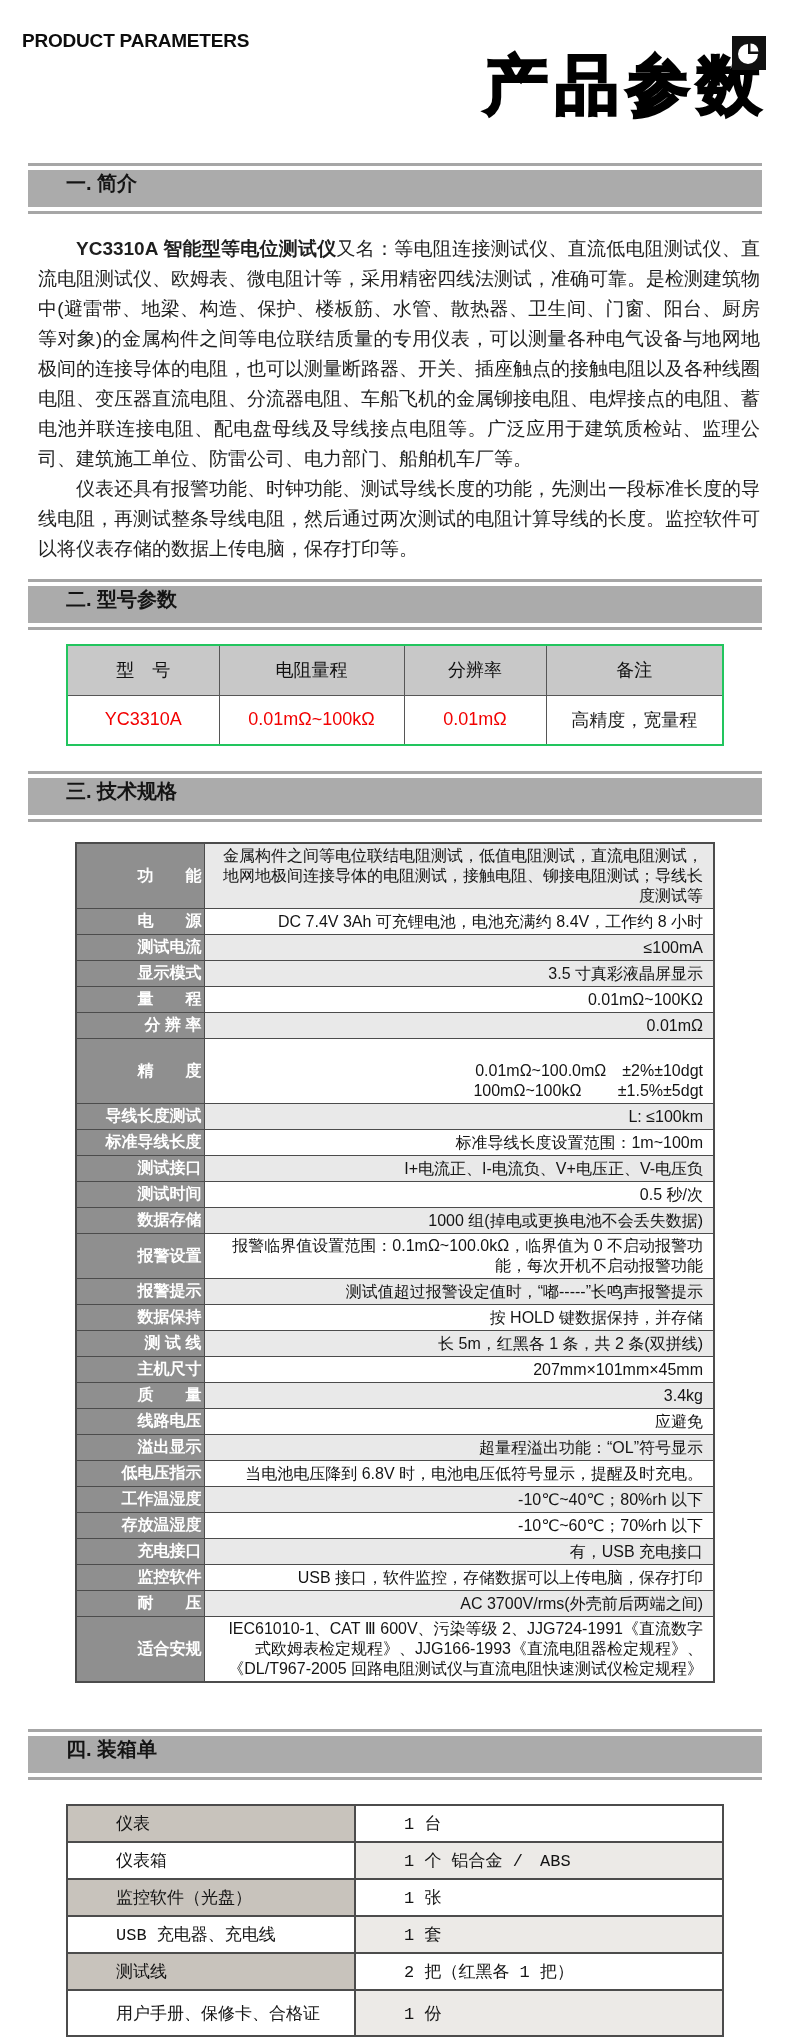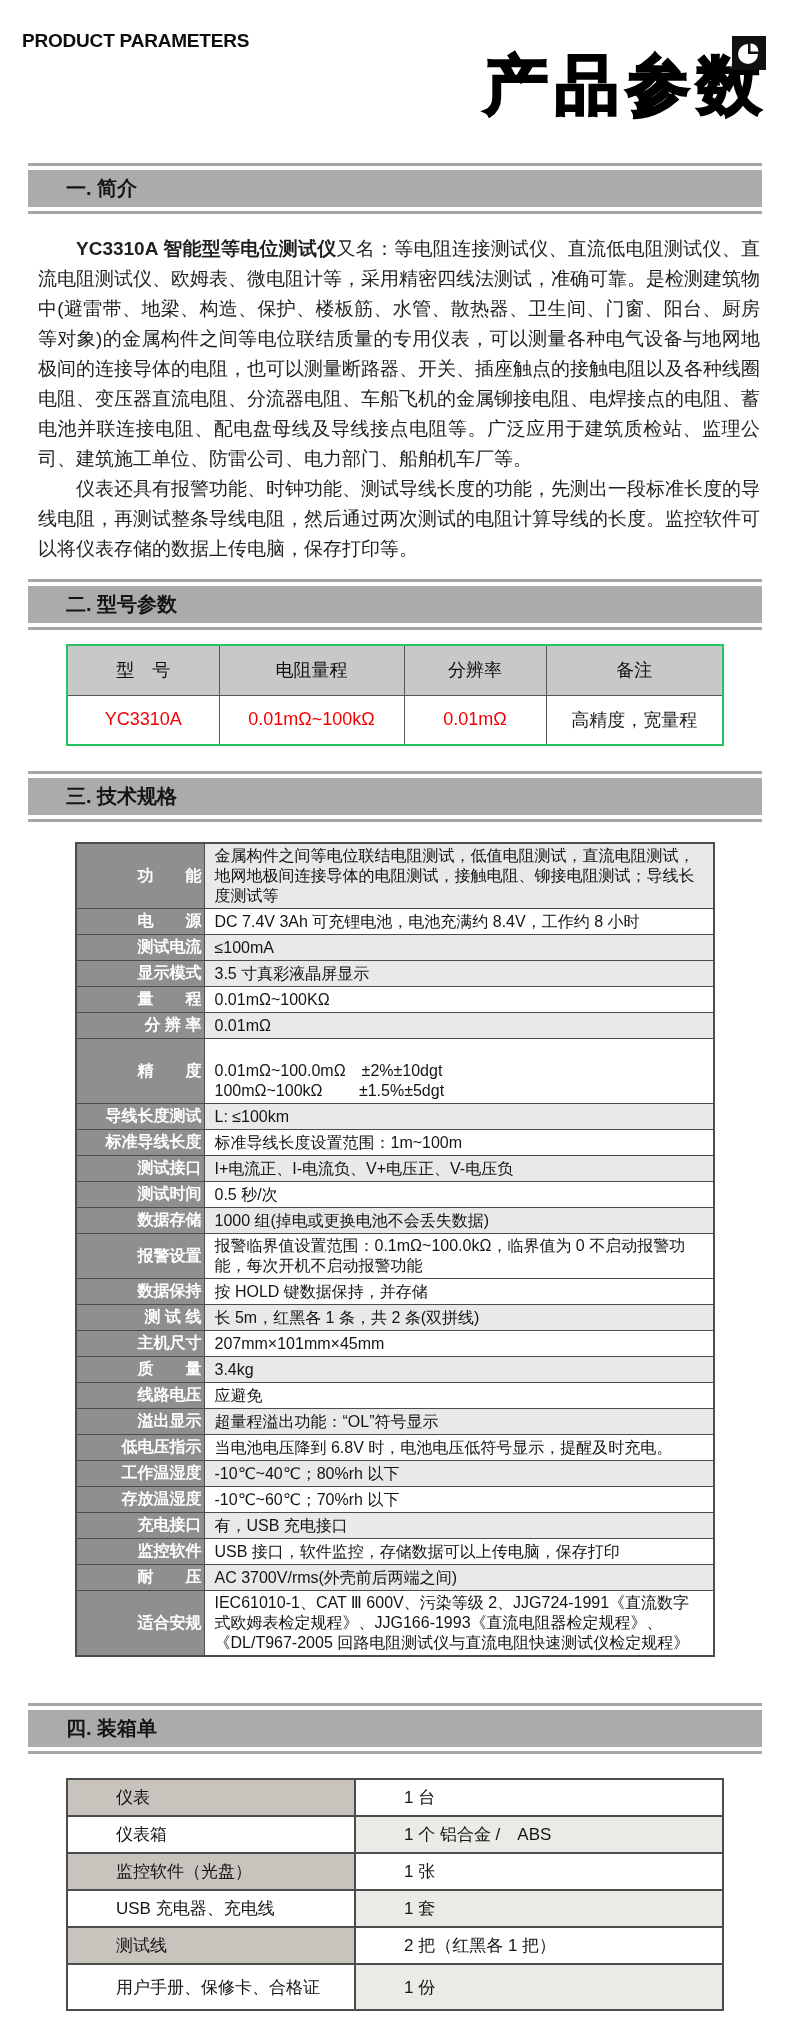--- a/index.html
+++ b/index.html
@@ -23,21 +23,21 @@
   .cn-title{margin-top:1px;font-size:64px;line-height:1.0;font-weight:900;
             letter-spacing:7px;color:#000;text-align:right;-webkit-text-stroke:2.4px #000;}
   .logo{position:absolute;top:36px;right:24px;width:34px;height:34px;background:#111;
         display:flex;align-items:center;justify-content:center;}
   .logo svg{display:block;}
 
   
   .secbar{margin:0 28px;}
   .secbar .line{height:3px;background:var(--bar-line);}
   .secbar .main{height:37px;margin:4px 0;background:var(--bar-bg);
-                display:flex;align-items:center;padding-left:38px;
+                display:flex;padding-left:38px;
                 font-size:20px;font-weight:bold;color:#141414;}
   .mt-bar1{margin-top:46px;}
   .mt-bar2{margin-top:15px;}
   .mt-bar3{margin-top:25px;}
   .mt-bar4{margin-top:46px;}
 
   
   .intro{margin:20px 30px 0 38px;font-size:19px;line-height:30px;text-align:justify;color:#1f1f1f;}
   .intro p{text-indent:2em;}
   .intro b{font-weight:bold;}
@@ -48,26 +48,26 @@
   .model th,.model td{border:1px solid #565656;text-align:center;font-size:18px;}
   .model th{background:var(--model-header-bg);font-weight:normal;height:50px;color:#111;}
   .model td{height:50px;background:#fff;}
   .model td.red{color:var(--accent);}
 
   
   .spec{width:640px;margin:20px auto 0;border:2px solid var(--border-dark);table-layout:fixed;}
   .spec th{width:128px;background:var(--spec-label-bg);color:#fff;font-weight:bold;
            font-size:16px;text-align:right;border:1px solid var(--border-dark);padding:2px 2px;}
   .spec td{border:1px solid var(--border-dark);font-size:16px;line-height:20px;
-           padding:2px 10px;color:#141414;background:#fff;white-space:pre-line;}
+           padding:2px 10px;color:#141414;background:#fff;white-space:pre-line;text-align:right;}
   .spec tr.shade td{background:var(--row-shade);}
 
   
   .pack{width:658px;margin:24px auto 0;border:2px solid var(--border-dark);table-layout:fixed;}
-  .pack td{border:2px solid var(--border-dark);font-size:17px;color:#141414;padding:6px 10px 6px 48px;height:34px;}
+  .pack td{border:2px solid var(--border-dark);font-size:17px;color:#141414;padding:6px 10px 6px 48px;height:34px;font-family:Liberation Mono, monospace;}
   .pack td.item{width:288px;}
   .pack tr:last-child td{height:46px;}
   .pack td.gray{background:var(--pack-gray);}
   .pack td.shade{background:var(--pack-shade);}
   .pack td.white{background:#fff;}
 </style>
 </head>
 <body>
 
 <div class="page">
@@ -186,20 +186,24 @@
           <td>0.5 秒/次</td>
         </tr>
         <tr class="shade">
           <th>数据存储</th>
           <td>1000 组(掉电或更换电池不会丢失数据)</td>
         </tr>
         <tr>
           <th>报警设置</th>
           <td>报警临界值设置范围：0.1mΩ~100.0kΩ，临界值为 0 不启动报警功能，每次开机不启动报警功能</td>
         </tr>
+        <tr class="shade">
+          <th>报警提示</th>
+          <td>测试值超过报警设定值时，“嘟-----”长鸣声报警提示</td>
+        </tr>
         <tr>
           <th>数据保持</th>
           <td>按 HOLD 键数据保持，并存储</td>
         </tr>
         <tr class="shade">
           <th>测 试 线</th>
           <td>长 5m，红黑各 1 条，共 2 条(双拼线)</td>
         </tr>
         <tr>
           <th>主机尺寸</th>

